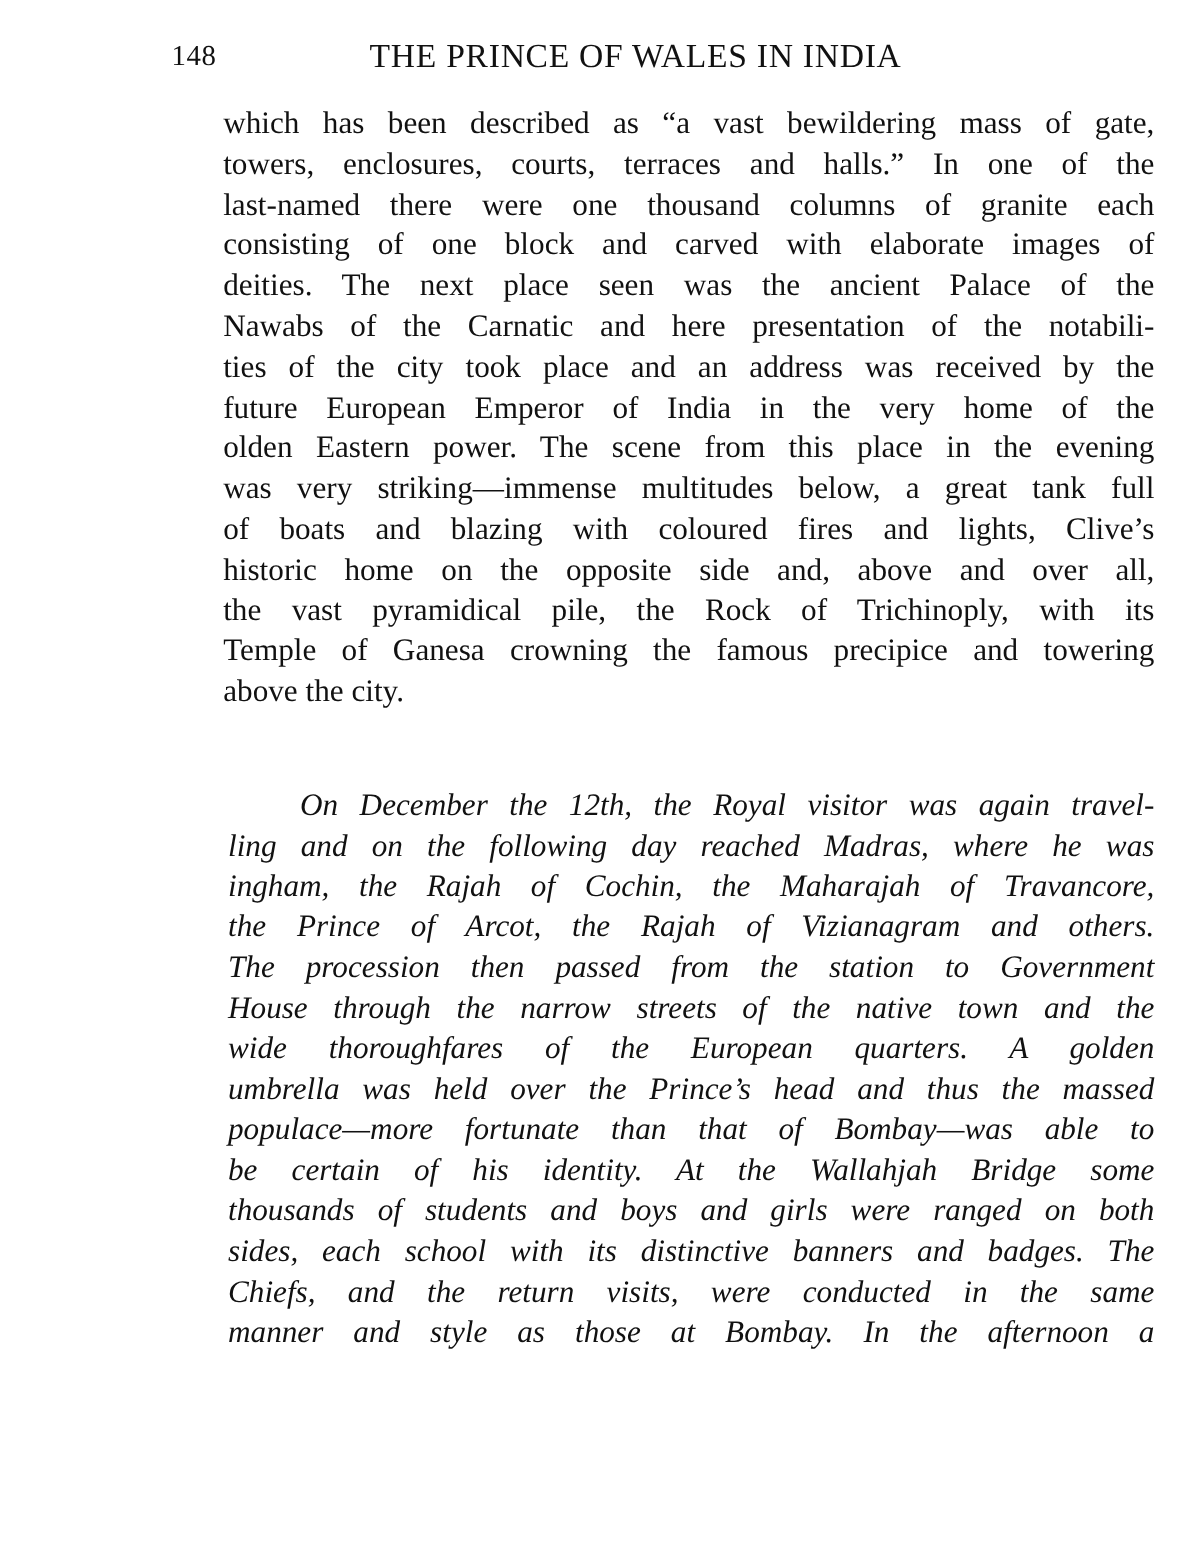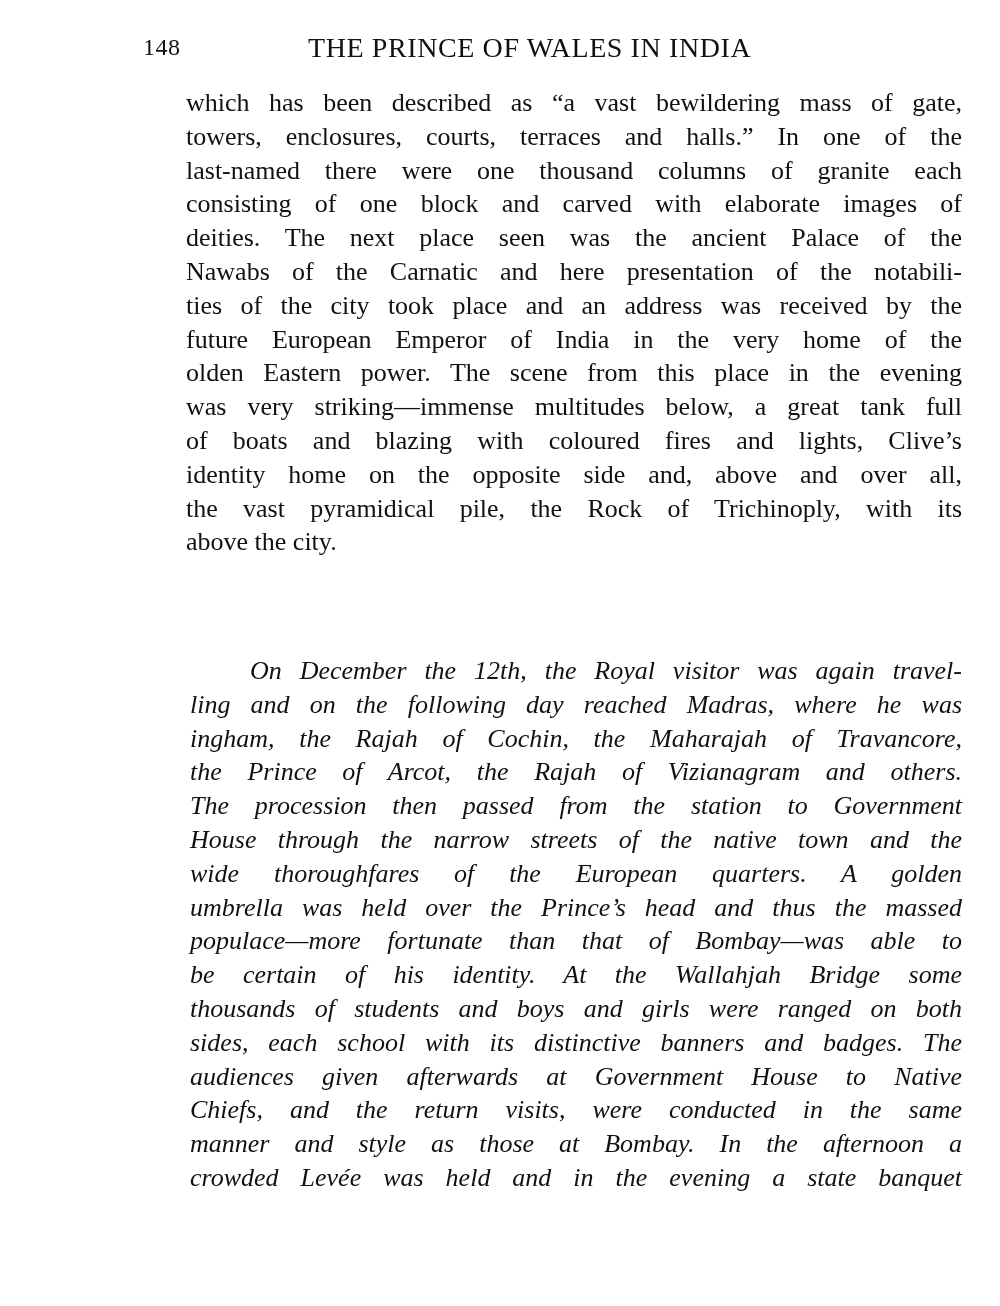--- a/index.html
+++ b/index.html
@@ -93,38 +93,37 @@
     <span class="line">towers, enclosures, courts, terraces and halls.”  In one of the</span>
     <span class="line">last-named there were one thousand columns of granite each</span>
     <span class="line">consisting of one block and carved with elaborate images of</span>
     <span class="line">deities.  The next place seen was the ancient Palace of the</span>
     <span class="line">Nawabs of the Carnatic and here presentation of the notabili-</span>
     <span class="line">ties of the city took place and an address was received by the</span>
     <span class="line">future European Emperor of India in the very home of the</span>
     <span class="line">olden Eastern power.  The scene from this place in the evening</span>
     <span class="line">was very striking—immense multitudes below, a great tank full</span>
     <span class="line">of boats and blazing with coloured fires and lights, Clive’s</span>
-    <span class="line">identity home on the opposite side and, above and over all,</span>
+    <span class="line">historic home on the opposite side and, above and over all,</span>
     <span class="line">the vast pyramidical pile, the Rock of Trichinoply, with its</span>
+    <span class="line">Temple of Ganesa crowning the famous precipice and towering</span>
     <span class="line last">above the city.</span>
   </div>
 
 
   <div class="block block2">
     <span class="line indent">On December the 12th, the Royal visitor was again travel-</span>
     <span class="line">ling and on the following day reached Madras, where he was</span>
     <span class="line">ingham, the Rajah of Cochin, the Maharajah of Travancore,</span>
     <span class="line">the Prince of Arcot, the Rajah of Vizianagram and others.</span>
     <span class="line">The procession then passed from the station to Government</span>
     <span class="line">House through the narrow streets of the native town and the</span>
     <span class="line">wide thoroughfares of the European quarters.  A golden</span>
     <span class="line">umbrella was held over the Prince’s head and thus the massed</span>
     <span class="line">populace—more fortunate than that of Bombay—was able to</span>
     <span class="line">be certain of his identity.  At the Wallahjah Bridge some</span>
     <span class="line">thousands of students and boys and girls were ranged on both</span>
     <span class="line">sides, each school with its distinctive banners and badges.  The</span>
-    <span class="line">audiences given afterwards at Government House to Native</span>
     <span class="line">Chiefs, and the return visits, were conducted in the same</span>
     <span class="line">manner and style as those at Bombay.  In the afternoon a</span>
-    <span class="line">crowded Levée was held and in the evening a state banquet</span>
   </div>
 
 </div>
 
 </body></html>

